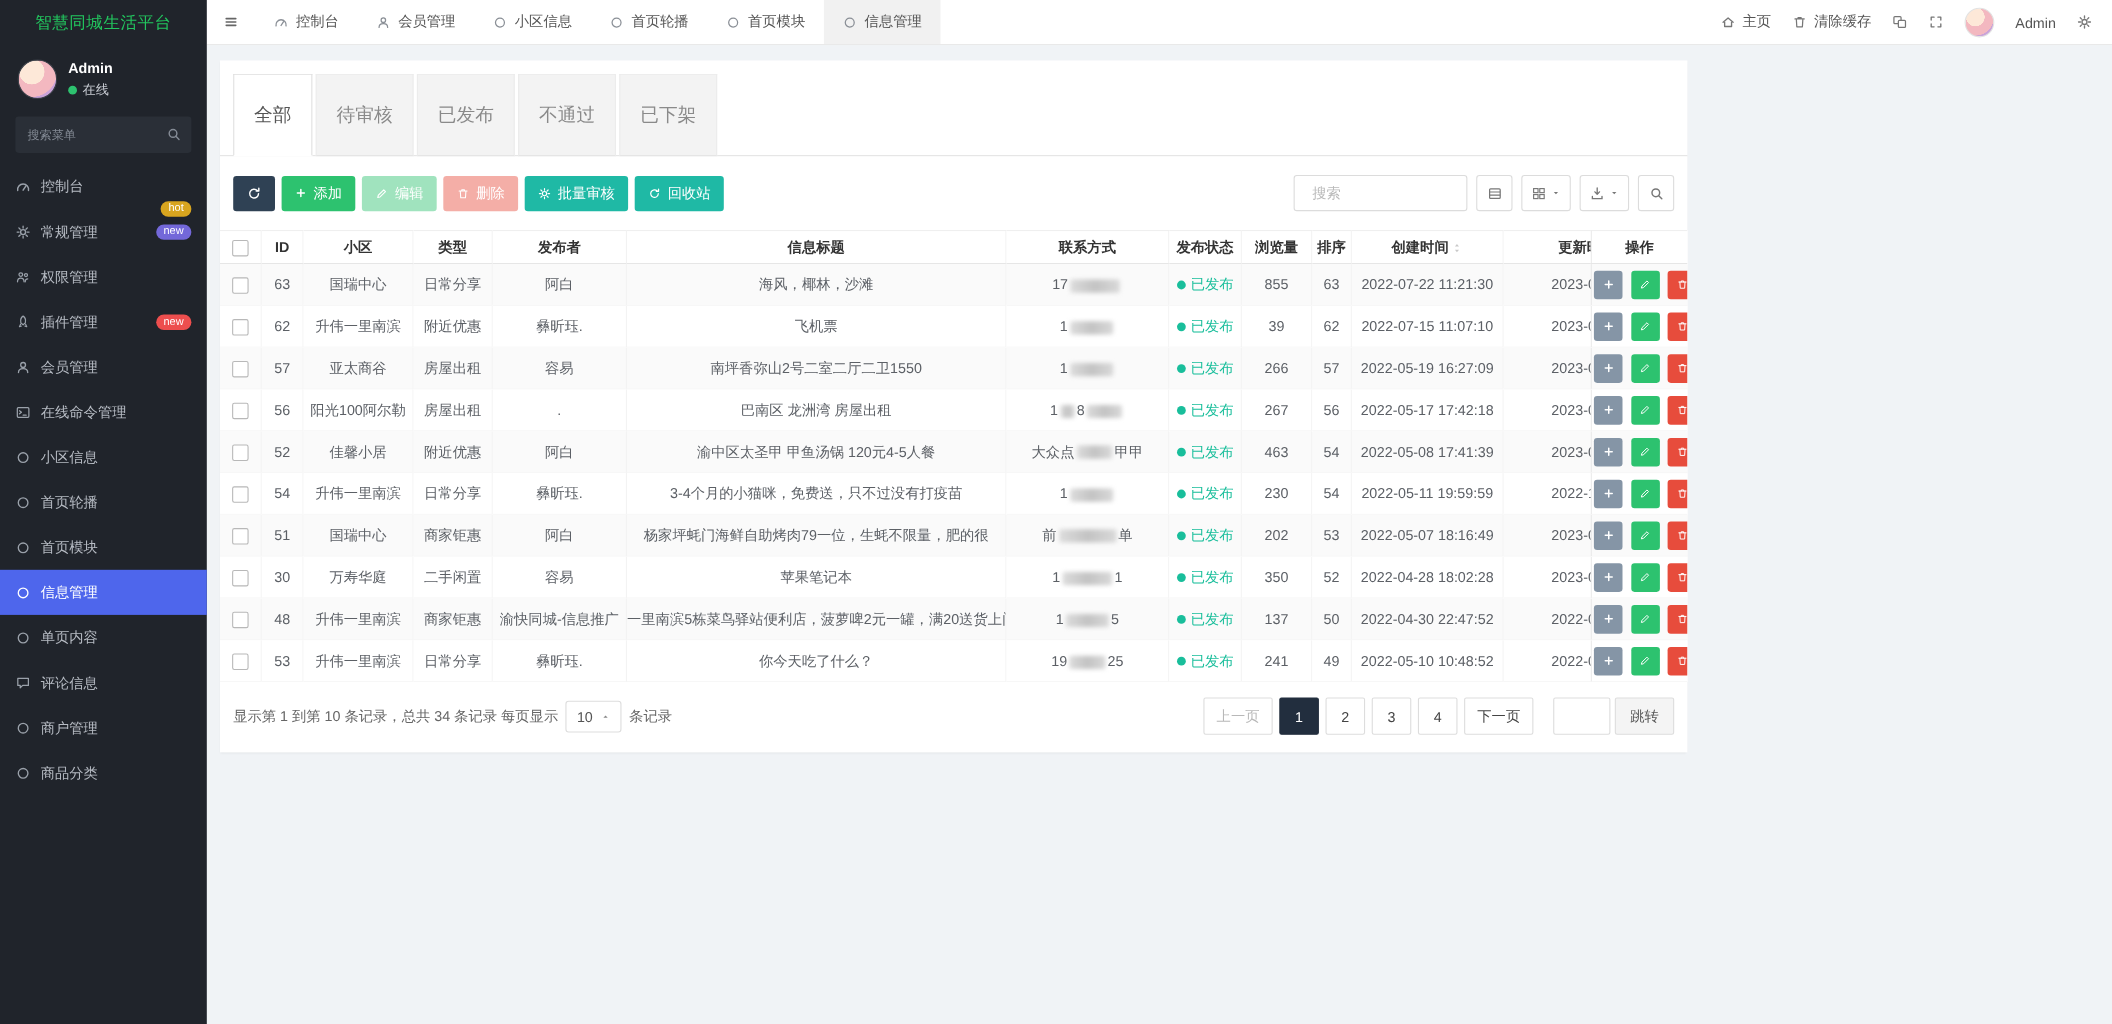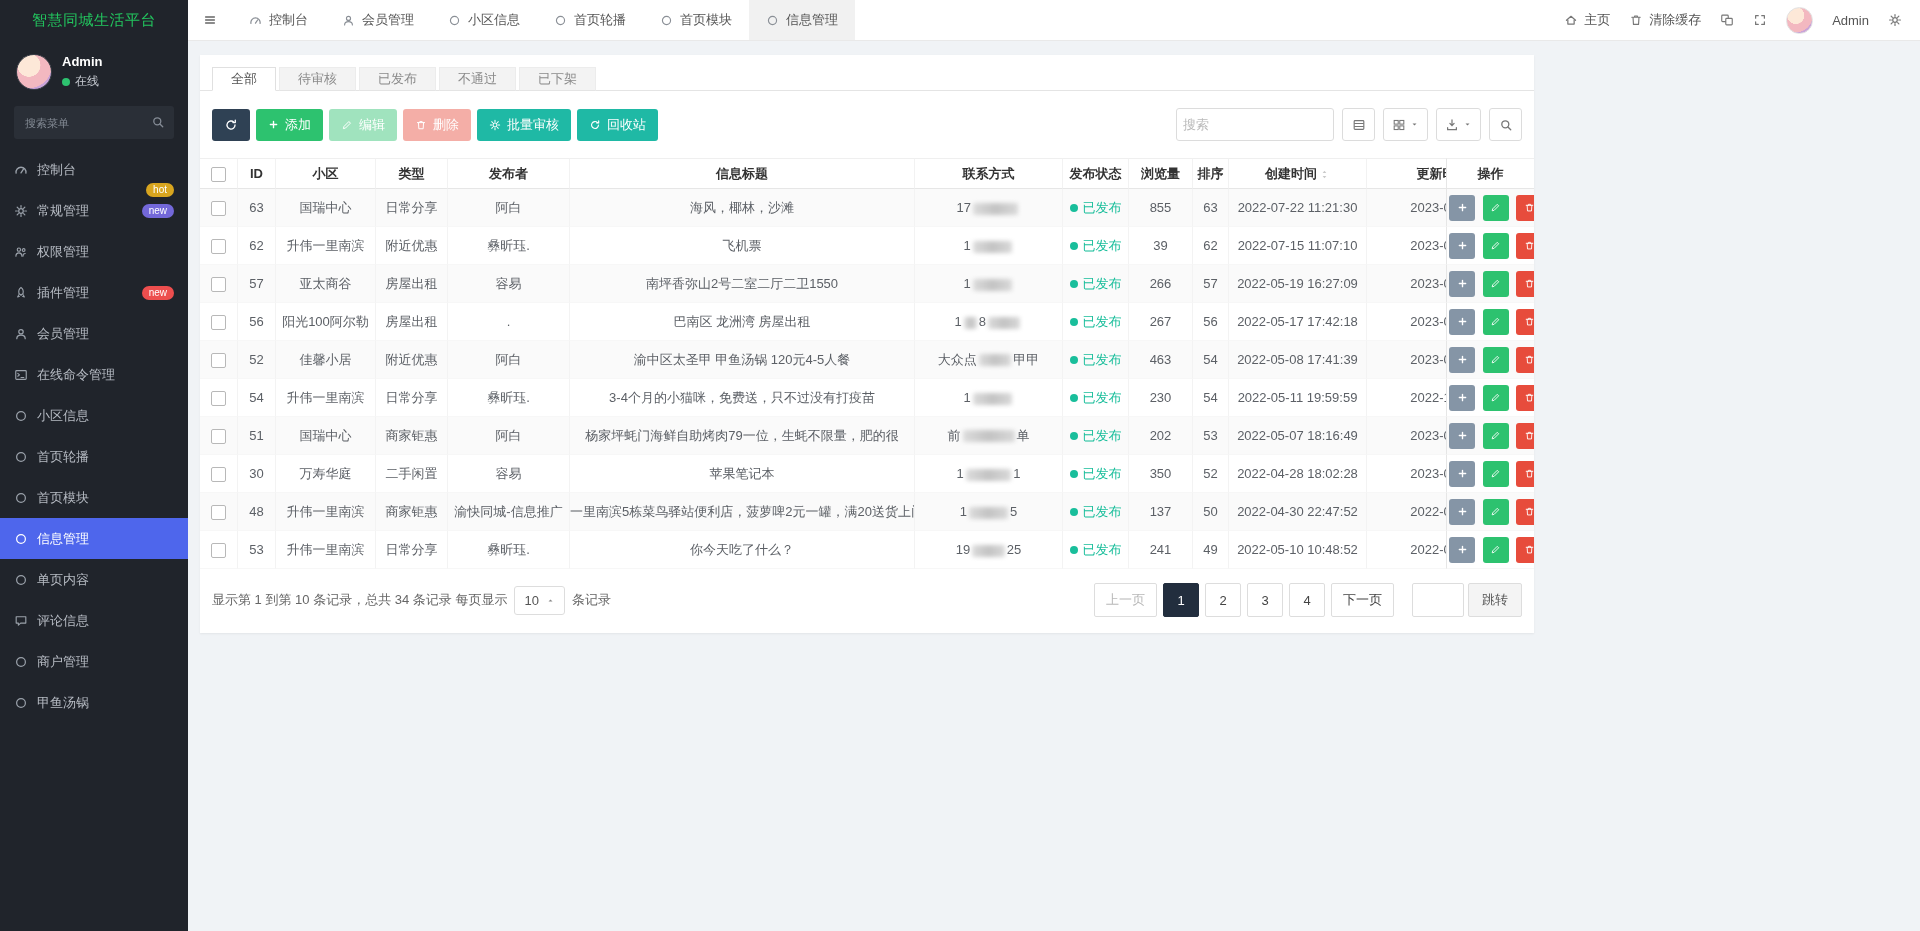--- a/index.html
+++ b/index.html
@@ -36,33 +36,33 @@
   .ttab.active { background:#f1f1f1; }
   .topright { margin-left:auto; display:flex; align-items:center; gap:19px; padding-right:18px; color:#555; font-size:13px; }
   .tr-item { display:flex; align-items:center; gap:6px; color:#555;justify-content:space-between; }
   .tr-item .icon { color:#777; }
   .avatar-sm { width:27px; height:27px; border-radius:50%; background:radial-gradient(circle at 35% 30%,#fde8d8 0 35%,#f3b8c0 36% 70%,#caa3d8 71%); border:1px solid #e2e2e2; }
 
   
   .content { position:absolute; left:188px; top:41px; right:0; bottom:0; padding:14px 0 0 12px; background:#f0f3f6; }
   .panel { width:1334px; background:#fff; box-shadow:0 1px 2px rgba(0,0,0,.06); }
   .ftabs { padding:12px 12px 0; border-bottom:1px solid #e4e4e4; display:flex; }
-  .ftab { margin-bottom:-1px; margin-right:3px; padding:2px 18px; font-size:13px; color:#8a8a8a; background:#f3f3f3; border:1px solid #ececec; border-bottom:1px solid #e4e4e4; }
+  .ftab { margin-bottom:-1px; margin-right:3px; padding:25px 18px; font-size:17px; color:#8a8a8a; background:#f3f3f3; border:1px solid #ececec; border-bottom:1px solid #e4e4e4; }
   .ftab.active { background:#fff; color:#555; border:1px solid #e0e0e0; border-bottom-color:#fff; }
 
   .toolbar { display:flex; align-items:center; gap:6px; padding:17px 12px; }
   .btn { height:32px; display:inline-flex; align-items:center; gap:6px; padding:0 12px; border-radius:3px; font-size:13px; color:#fff; }
   .btn .icon { color:#fff; }
   .btn-refresh { width:38px; justify-content:center; background:#2f4154; }
   .btn-add { background:#2dc26f; }
   .btn-edit { background:#2dc26f; opacity:.45; }
   .btn-del { background:#e74c3c; opacity:.45; }
   .btn-teal { background:#1fb9a5; }
   .tb-right { margin-left:auto; display:flex; align-items:center; gap:8px; }
-  .tsearch { width:158px; height:33px; border:1px solid #dcdcdc; border-radius:3px; padding:0 6px; font-size:13px; color:#555; }
+  .tsearch { width:158px; height:33px; border:1px solid #dcdcdc; border-radius:3px; padding:0 16px; font-size:13px; color:#555; }
   .tsearch::placeholder { color:#b9b9b9; }
   .ibtn { height:33px; min-width:33px; padding:0 8px; border:1px solid #dcdcdc; border-radius:3px; background:#fff; color:#777; display:inline-flex; align-items:center; justify-content:center; gap:4px; }
 
   
   .table-wrap { overflow-x:auto; overflow-y:hidden; }
   .table-wrap::-webkit-scrollbar { height:11px; }
   .table-wrap::-webkit-scrollbar-track { background:#f3f3f3; }
   .table-wrap::-webkit-scrollbar-thumb { background:#c6c6c6; border-radius:6px; border:2px solid #f3f3f3; }
   table { border-collapse:separate; border-spacing:0; table-layout:fixed; width:1420px; }
   th { height:31px; font-size:13px; font-weight:bold; color:#333; text-align:center; background:#fff; border-top:1px solid #efefef; border-bottom:1px solid #e6e6e6; border-right:1px solid #f2f2f2; white-space:nowrap; overflow:hidden; }
@@ -305,21 +305,21 @@
     <svg class="ic mic">
           <use href="#i-circle"></use>
         </svg>
     <span class="mi-label">商户管理</span>
 
   </div>
       <div class="mi">
     <svg class="ic mic">
           <use href="#i-circle"></use>
         </svg>
-    <span class="mi-label">甲鱼汤锅</span>
+    <span class="mi-label">商品分类</span>
 
   </div>
     </nav>
 </aside>
 
 <header class="topbar">
   <button class="burger">
       <svg class="ic">
         <use href="#i-bars"></use>
       </svg>

